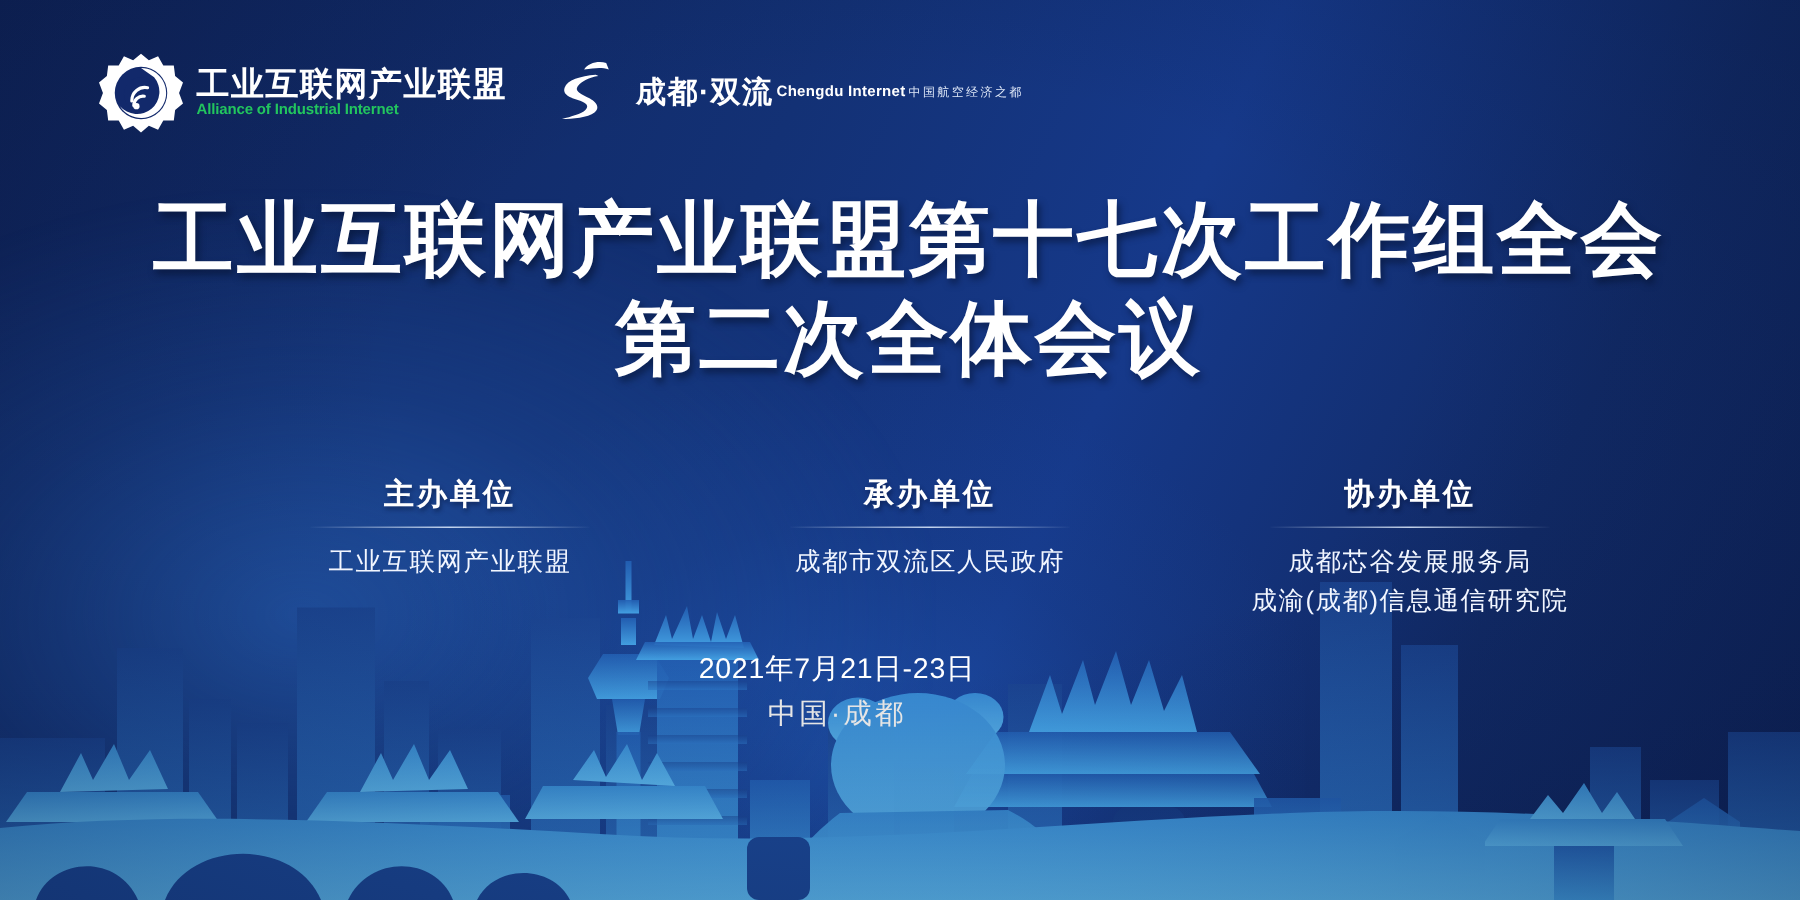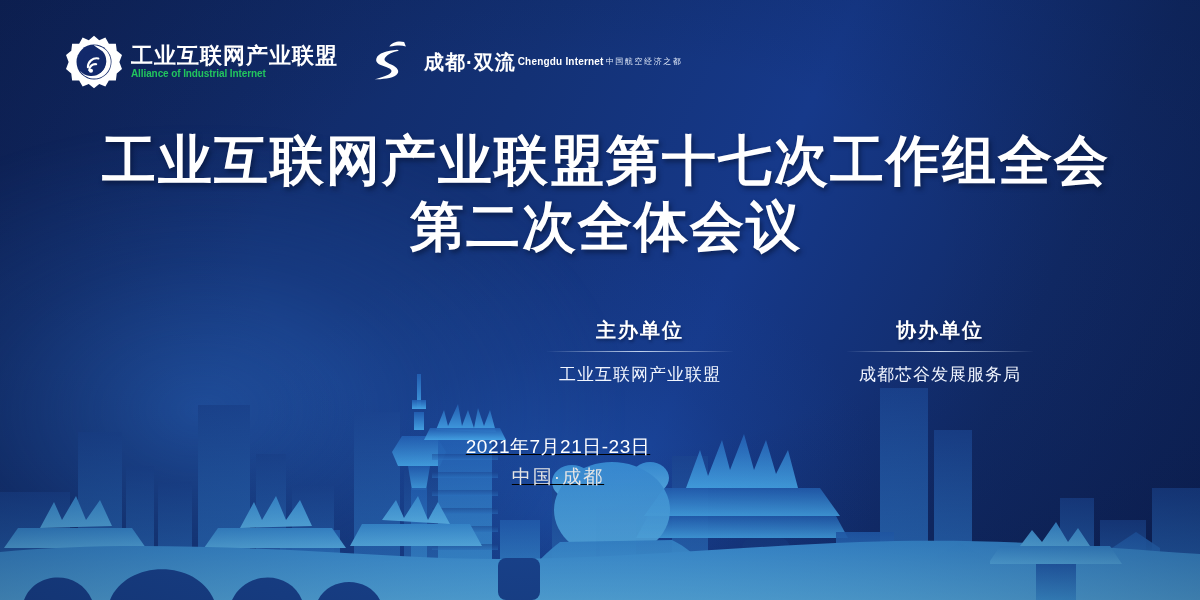--- a/index.html
+++ b/index.html
@@ -132,21 +132,21 @@
     white-space: nowrap;
     padding-left: 12px;
   }
   
   .orgs {
     position: absolute;
     left: 150px;
     top: 318px;
     width: 940px;
     display: flex;
-    justify-content: flex-end;
+    justify-content: space-between;
   }
   .org-col {
     width: 300px;
     text-align: center;
   }
   .org-role {
     font-size: 20px;
     font-weight: bold;
     color: #ffffff;
     letter-spacing: 2px;
@@ -165,21 +165,20 @@
     letter-spacing: 1px;
     line-height: 1.5;
   }
   
   .datetime {
     position: absolute;
     left: 0;
     top: 432px;
     width: 1116px;
     text-align: center;
-    text-decoration: underline;
   }
   .date-line {
     font-size: 19px;
     color: #ffffff;
     letter-spacing: 0.5px;
     line-height: 1.6;
   }
   .place-line {
     font-size: 19px;
     color: #e5e5e5;
@@ -362,25 +361,31 @@
   </div>
 
   <div class="orgs">
 
     <div class="org-col">
       <div class="org-role">主办单位</div>
       <div class="org-rule"></div>
       <div class="org-name">工业互联网产业联盟</div>
     </div>
 
+    <div class="org-col">
+      <div class="org-role">承办单位</div>
+      <div class="org-rule"></div>
+      <div class="org-name">成都市双流区人民政府</div>
+    </div>
 
     <div class="org-col">
       <div class="org-role">协办单位</div>
       <div class="org-rule"></div>
       <div class="org-name">成都芯谷发展服务局</div>
+      <div class="org-name">成渝(成都)信息通信研究院</div>
     </div>
 
   </div>
 
   <div class="datetime">
     <div class="date-line">2021年7月21日-23日</div>
     <div class="place-line">中国·成都</div>
   </div>
 
 </div>

